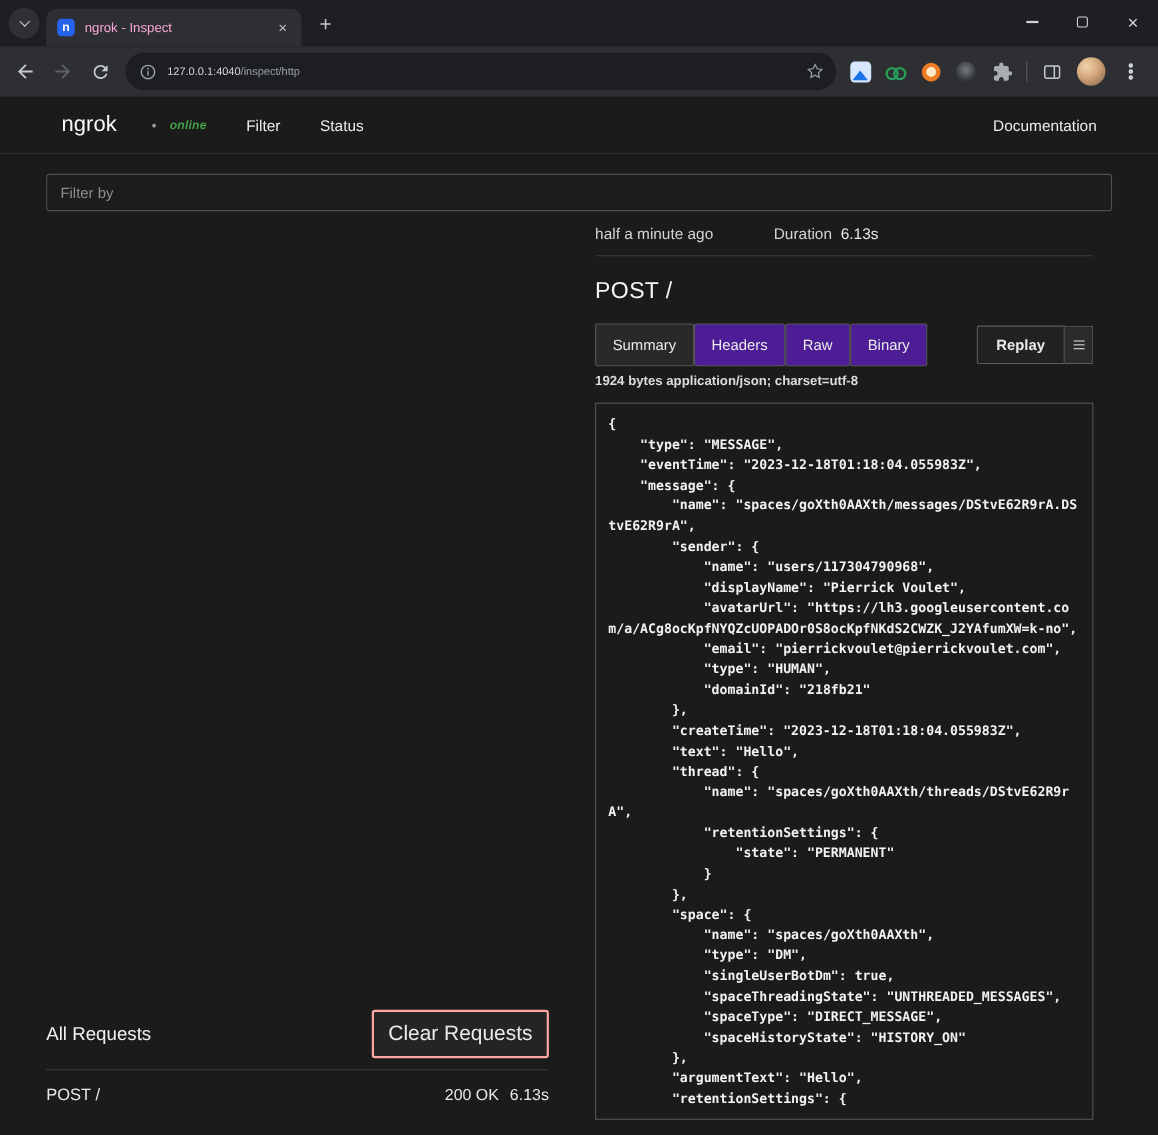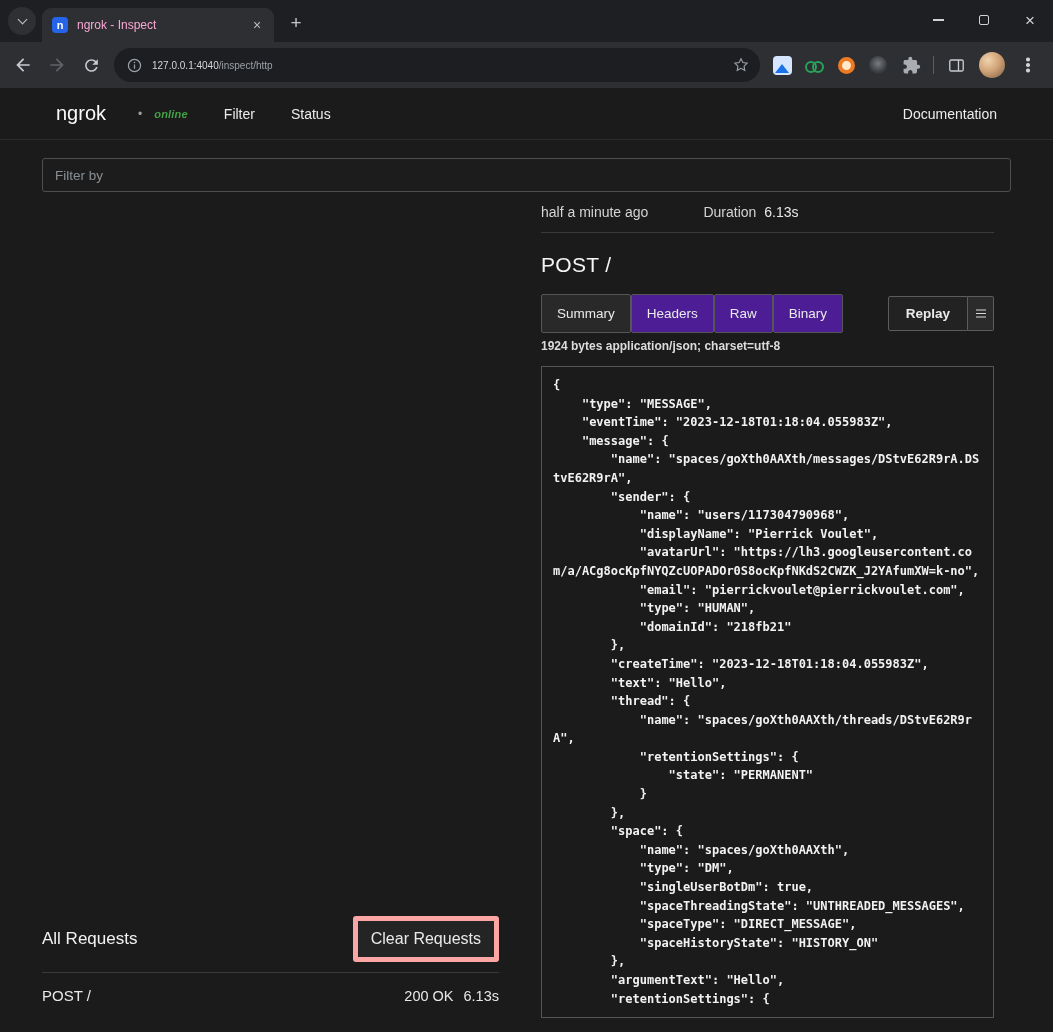--- a/index.html
+++ b/index.html
@@ -47,21 +47,21 @@
   .online{color:#43a047;font-size:11px;font-weight:bold;margin-left:12px;letter-spacing:.2px;font-style:italic;}
   .navlink{font-size:14px;color:#ececec;margin-left:36px;text-decoration:none;cursor:pointer;}
   .navlink.docs{margin-left:auto;}
   .site-body{padding:18px 42px 0;}
   .filter{width:100%;height:34px;background:#1c1c1c;border:1px solid #4f4f4f;border-radius:3px;color:#e8e8e8;font-size:13.5px;padding:0 12px;outline:none;font-family:inherit;display:block;}
   .filter::placeholder{color:#8a8f94;}
   .columns{display:flex;align-items:flex-end;margin-top:2px;}
   .left{width:457px;flex:none;}
   .left-head{display:flex;align-items:center;justify-content:space-between;padding:8px 0 10px;border-bottom:1px solid #3a3a3a;}
   .panel-title{font-size:17px;color:#f2f2f2;}
-  .btn{font-size:16px;color:#eaeaea;border:5px solid #fca5a5;border-radius:3px;background:#242424;padding:9px 13px;}
+  .btn{font-size:19px;color:#eaeaea;border:2px solid #fca5a5;border-radius:3px;background:#242424;padding:9px 13px;}
   .req-row{display:flex;align-items:center;justify-content:space-between;padding:14px 0;font-size:15px;cursor:pointer;}
   .req-right{display:flex;gap:10px;font-size:14.5px;}
   .vdiv{width:1px;background:#333;margin-left:20px;flex:none;}
   .right{flex:1;margin-left:21px;margin-right:17px;min-width:0;}
   .right-head{display:flex;align-items:center;gap:55px;padding:10px 0 12px;border-bottom:1px solid #3a3a3a;font-size:14px;color:#d4d4d4;}
   .dur-v{color:#e9e9e9;margin-left:8px;}
   .detail-title{font-size:21px;font-weight:500;color:#f5f5f5;margin-top:20px;letter-spacing:.3px;}
   .tabsrow{display:flex;align-items:center;margin-top:17px;}
   .tabbtn{font-size:13.5px;color:#eaeaea;border:1px solid #565656;padding:11px 15px;background:#4c1d95;border-radius:2px;}
   .tabbtn.active{background:#292929;}

